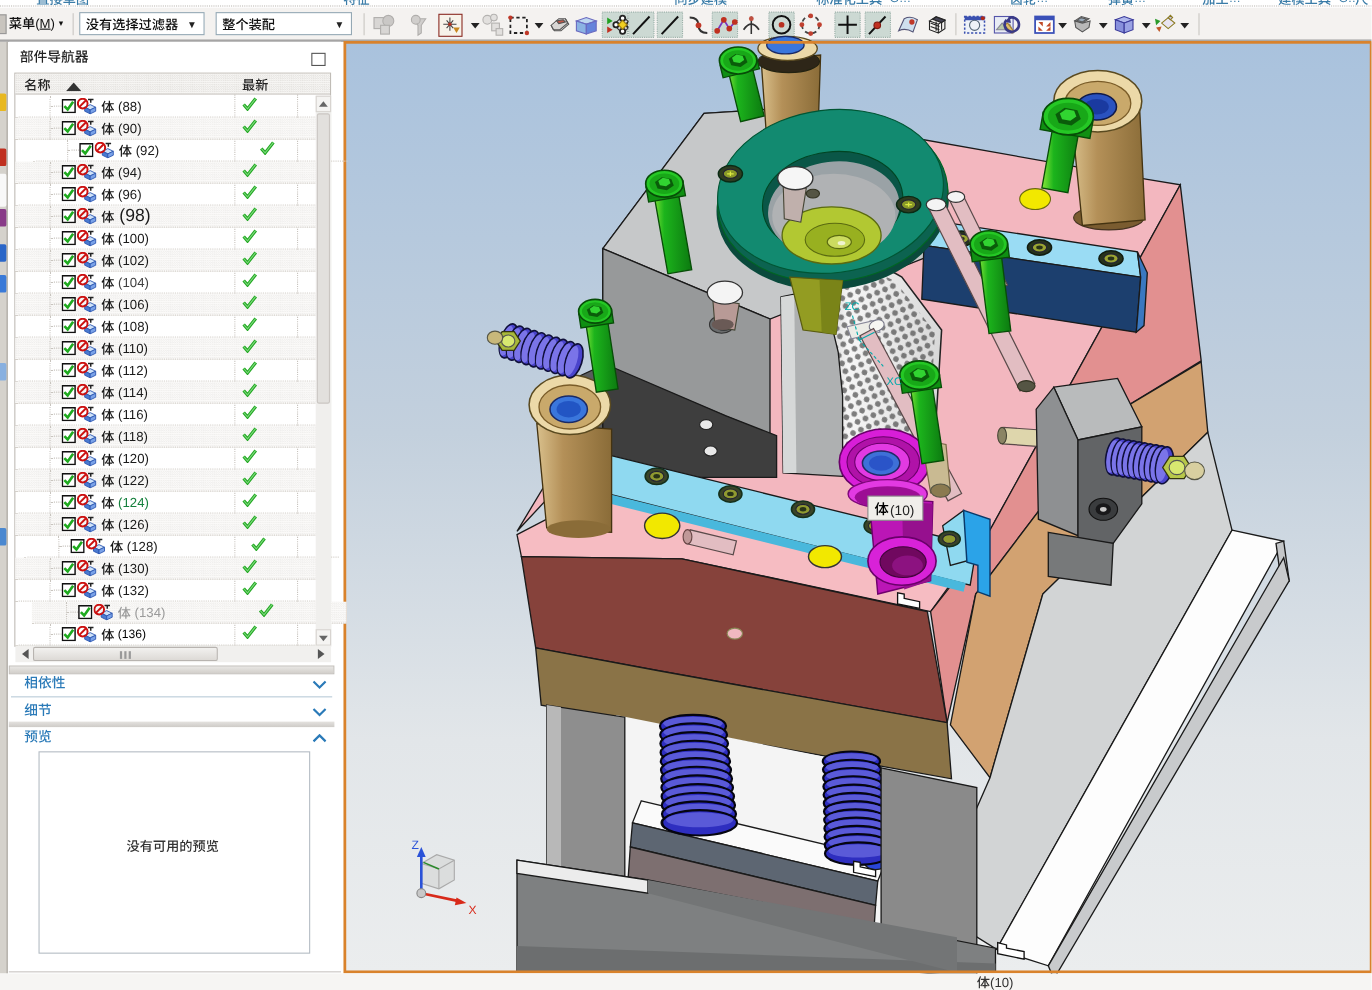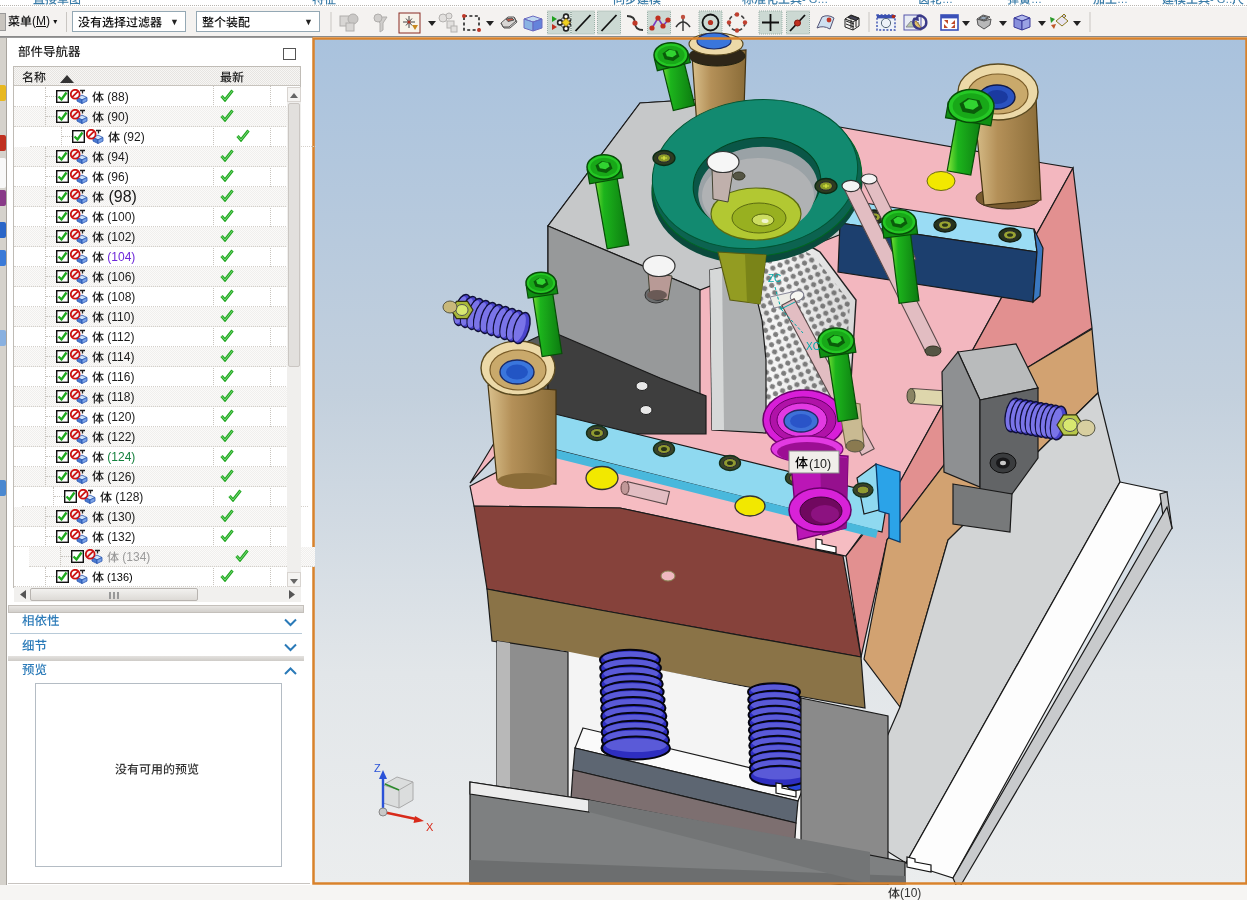--- a/index.html
+++ b/index.html
@@ -827,21 +827,21 @@
         <path d="M7 8.5 l5 -2.4 5 2.4 -5 2.4z" fill="#cfe2f8" stroke="#2a55b0" stroke-width=".8"></path>
         <path d="M7 8.5 v3.6 l5 2.4 v-3.6z" fill="#4a7ad0" stroke="#2a55b0" stroke-width=".8"></path>
         <path d="M17 8.5 v3.6 l-5 2.4 v-3.6z" fill="#7aa2e8" stroke="#2a55b0" stroke-width=".8"></path>
         <circle cx="5.2" cy="5.2" r="4.4" fill="none" stroke="#cc1111" stroke-width="1.8"></circle>
         <line x1="2.2" y1="8.2" x2="8.2" y2="2.2" stroke="#cc1111" stroke-width="1.8"></line>
       </svg>
       <span style="margin-left:3px;display:inline-flex;align-items:center">
         <svg style="width:12px;height:12px;vertical-align:0px;" viewBox="0 0 100 100" fill="#1a1a1a">
           <use href="#c4F53" x="0"></use>
         </svg>
-        <span style="font-size:12px;color:#6d28d9">&nbsp;(104)</span>
+        <span style="font-size:12px;color:#404040">&nbsp;(104)</span>
       </span>
       <div style="position:absolute;left:206px"><svg width="14" height="13">
           <path d="M1.5 7 L5 11 L12.5 1.5" fill="none" stroke="#22a822" stroke-width="3"></path>
           <path d="M1.5 7 L5 11 L12.5 1.5" fill="none" stroke="#7cd87c" stroke-width="1"></path>
         </svg></div>
     </div>
     <div class="abs row" style="left:6px;top:229px;width:286px;height:20px;background:repeating-conic-gradient(#f0efed 0% 25%, #fbfaf9 0% 50%) 0 0/2px 2px;border-bottom:1px dotted #d4d0ca">
       <div style="width:32px;flex:none;border-right:1px dotted #c8c4be;height:20px"></div>
       <div style="width:10px;flex:none;border-bottom:1px dotted #c8c4be;height:0"></div>
       <svg width="13" height="13" style="flex:none">
@@ -1005,50 +1005,50 @@
         <path d="M2.5 6.5 L5.5 9.5 L10.5 2.5" fill="none" stroke="#1faa1f" stroke-width="2.4"></path>
       </svg>
       <svg width="19" height="15" style="flex:none;margin-left:1px">
         <path d="M10 1.5 h5 M12.5 1.5 v3" stroke="#222" stroke-width="1.3" fill="none"></path>
         <path d="M7 8.5 l5 -2.4 5 2.4 -5 2.4z" fill="#cfe2f8" stroke="#2a55b0" stroke-width=".8"></path>
         <path d="M7 8.5 v3.6 l5 2.4 v-3.6z" fill="#4a7ad0" stroke="#2a55b0" stroke-width=".8"></path>
         <path d="M17 8.5 v3.6 l-5 2.4 v-3.6z" fill="#7aa2e8" stroke="#2a55b0" stroke-width=".8"></path>
         <circle cx="5.2" cy="5.2" r="4.4" fill="none" stroke="#cc1111" stroke-width="1.8"></circle>
         <line x1="2.2" y1="8.2" x2="8.2" y2="2.2" stroke="#cc1111" stroke-width="1.8"></line>
       </svg>
+      <span style="margin-left:3px;display:inline-flex;align-items:center">
+        <svg style="width:12px;height:12px;vertical-align:0px;" viewBox="0 0 100 100" fill="#1a1a1a">
+          <use href="#c4F53" x="0"></use>
+        </svg>
+        <span style="font-size:12px;color:#1a1a1a">&nbsp;(118)</span>
+      </span>
+      <div style="position:absolute;left:206px"><svg width="14" height="13">
+          <path d="M1.5 7 L5 11 L12.5 1.5" fill="none" stroke="#22a822" stroke-width="3"></path>
+          <path d="M1.5 7 L5 11 L12.5 1.5" fill="none" stroke="#7cd87c" stroke-width="1"></path>
+        </svg></div>
+    </div>
+    <div class="abs row" style="left:6px;top:369px;width:286px;height:20px;border-bottom:1px dotted #d4d0ca">
+      <div style="width:32px;flex:none;border-right:1px dotted #c8c4be;height:20px"></div>
+      <div style="width:10px;flex:none;border-bottom:1px dotted #c8c4be;height:0"></div>
+      <svg width="13" height="13" style="flex:none">
+        <rect x="0.7" y="0.7" width="11.6" height="11.6" fill="#fff" stroke="#111" stroke-width="1.4"></rect>
+        <path d="M2.5 6.5 L5.5 9.5 L10.5 2.5" fill="none" stroke="#1faa1f" stroke-width="2.4"></path>
+      </svg>
+      <svg width="19" height="15" style="flex:none;margin-left:1px">
+        <path d="M10 1.5 h5 M12.5 1.5 v3" stroke="#222" stroke-width="1.3" fill="none"></path>
+        <path d="M7 8.5 l5 -2.4 5 2.4 -5 2.4z" fill="#cfe2f8" stroke="#2a55b0" stroke-width=".8"></path>
+        <path d="M7 8.5 v3.6 l5 2.4 v-3.6z" fill="#4a7ad0" stroke="#2a55b0" stroke-width=".8"></path>
+        <path d="M17 8.5 v3.6 l-5 2.4 v-3.6z" fill="#7aa2e8" stroke="#2a55b0" stroke-width=".8"></path>
+        <circle cx="5.2" cy="5.2" r="4.4" fill="none" stroke="#cc1111" stroke-width="1.8"></circle>
+        <line x1="2.2" y1="8.2" x2="8.2" y2="2.2" stroke="#cc1111" stroke-width="1.8"></line>
+      </svg>
       <span style="margin-left:3px;display:inline-flex;align-items:flex-end">
         <svg style="width:12px;height:12px;vertical-align:0px;" viewBox="0 0 100 100" fill="#1a1a1a">
           <use href="#c4F53" x="0"></use>
         </svg>
-        <span style="font-size:12px;color:#1a1a1a">&nbsp;(118)</span>
-      </span>
-      <div style="position:absolute;left:206px"><svg width="14" height="13">
-          <path d="M1.5 7 L5 11 L12.5 1.5" fill="none" stroke="#22a822" stroke-width="3"></path>
-          <path d="M1.5 7 L5 11 L12.5 1.5" fill="none" stroke="#7cd87c" stroke-width="1"></path>
-        </svg></div>
-    </div>
-    <div class="abs row" style="left:6px;top:369px;width:286px;height:20px;border-bottom:1px dotted #d4d0ca">
-      <div style="width:32px;flex:none;border-right:1px dotted #c8c4be;height:20px"></div>
-      <div style="width:10px;flex:none;border-bottom:1px dotted #c8c4be;height:0"></div>
-      <svg width="13" height="13" style="flex:none">
-        <rect x="0.7" y="0.7" width="11.6" height="11.6" fill="#fff" stroke="#111" stroke-width="1.4"></rect>
-        <path d="M2.5 6.5 L5.5 9.5 L10.5 2.5" fill="none" stroke="#1faa1f" stroke-width="2.4"></path>
-      </svg>
-      <svg width="19" height="15" style="flex:none;margin-left:1px">
-        <path d="M10 1.5 h5 M12.5 1.5 v3" stroke="#222" stroke-width="1.3" fill="none"></path>
-        <path d="M7 8.5 l5 -2.4 5 2.4 -5 2.4z" fill="#cfe2f8" stroke="#2a55b0" stroke-width=".8"></path>
-        <path d="M7 8.5 v3.6 l5 2.4 v-3.6z" fill="#4a7ad0" stroke="#2a55b0" stroke-width=".8"></path>
-        <path d="M17 8.5 v3.6 l-5 2.4 v-3.6z" fill="#7aa2e8" stroke="#2a55b0" stroke-width=".8"></path>
-        <circle cx="5.2" cy="5.2" r="4.4" fill="none" stroke="#cc1111" stroke-width="1.8"></circle>
-        <line x1="2.2" y1="8.2" x2="8.2" y2="2.2" stroke="#cc1111" stroke-width="1.8"></line>
-      </svg>
-      <span style="margin-left:3px;display:inline-flex;align-items:flex-end">
-        <svg style="width:12px;height:12px;vertical-align:0px;" viewBox="0 0 100 100" fill="#1a1a1a">
-          <use href="#c4F53" x="0"></use>
-        </svg>
         <span style="font-size:12px;color:#1a1a1a">&nbsp;(120)</span>
       </span>
       <div style="position:absolute;left:206px"><svg width="14" height="13">
           <path d="M1.5 7 L5 11 L12.5 1.5" fill="none" stroke="#22a822" stroke-width="3"></path>
           <path d="M1.5 7 L5 11 L12.5 1.5" fill="none" stroke="#7cd87c" stroke-width="1"></path>
         </svg></div>
     </div>
     <div class="abs row" style="left:6px;top:389px;width:286px;height:20px;background:repeating-conic-gradient(#f0efed 0% 25%, #fbfaf9 0% 50%) 0 0/2px 2px;border-bottom:1px dotted #d4d0ca">
       <div style="width:32px;flex:none;border-right:1px dotted #c8c4be;height:20px"></div>
       <div style="width:10px;flex:none;border-bottom:1px dotted #c8c4be;height:0"></div>
@@ -1109,21 +1109,21 @@
         <path d="M2.5 6.5 L5.5 9.5 L10.5 2.5" fill="none" stroke="#1faa1f" stroke-width="2.4"></path>
       </svg>
       <svg width="19" height="15" style="flex:none;margin-left:1px">
         <path d="M10 1.5 h5 M12.5 1.5 v3" stroke="#222" stroke-width="1.3" fill="none"></path>
         <path d="M7 8.5 l5 -2.4 5 2.4 -5 2.4z" fill="#cfe2f8" stroke="#2a55b0" stroke-width=".8"></path>
         <path d="M7 8.5 v3.6 l5 2.4 v-3.6z" fill="#4a7ad0" stroke="#2a55b0" stroke-width=".8"></path>
         <path d="M17 8.5 v3.6 l-5 2.4 v-3.6z" fill="#7aa2e8" stroke="#2a55b0" stroke-width=".8"></path>
         <circle cx="5.2" cy="5.2" r="4.4" fill="none" stroke="#cc1111" stroke-width="1.8"></circle>
         <line x1="2.2" y1="8.2" x2="8.2" y2="2.2" stroke="#cc1111" stroke-width="1.8"></line>
       </svg>
-      <span style="margin-left:3px;display:inline-flex;">
+      <span style="margin-left:3px;display:inline-flex;align-items:center">
         <svg style="width:12px;height:12px;vertical-align:0px;" viewBox="0 0 100 100" fill="#1a1a1a">
           <use href="#c4F53" x="0"></use>
         </svg>
         <span style="font-size:12px;color:#1a1a1a">&nbsp;(126)</span>
       </span>
       <div style="position:absolute;left:206px"><svg width="14" height="13">
           <path d="M1.5 7 L5 11 L12.5 1.5" fill="none" stroke="#22a822" stroke-width="3"></path>
           <path d="M1.5 7 L5 11 L12.5 1.5" fill="none" stroke="#7cd87c" stroke-width="1"></path>
         </svg></div>
     </div>

